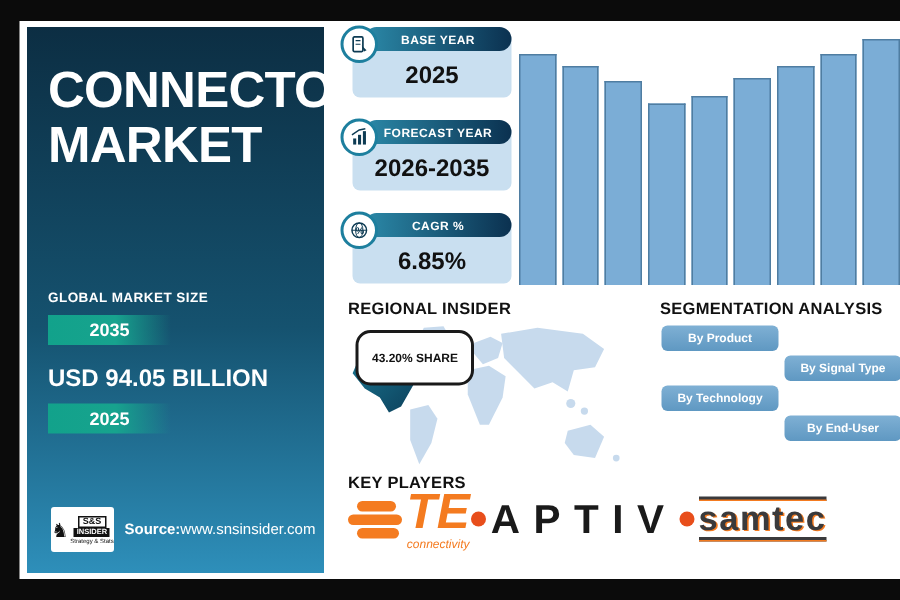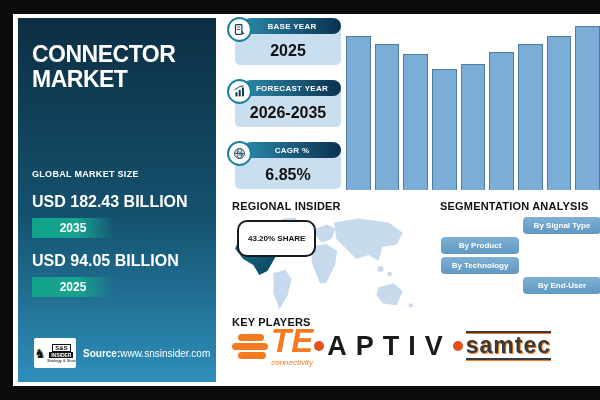--- a/index.html
+++ b/index.html
@@ -16,21 +16,21 @@
   }
 
   
   .sidebar {
     position:absolute; left:5px; top:4px; width:198px; height:364px;
     background:linear-gradient(180deg,#0c2e43 0%, #15526f 55%, #2e8fba 100%);
     color:#fff;
   }
   .sidebar h1 {
     margin:24px 0 0 14px;
-    font-size:23px; line-height:1.1; font-weight:bold; letter-spacing:-0.5px;
+    font-size:34px; line-height:1.1; font-weight:bold; letter-spacing:-0.5px;
   }
   .mkt-label { margin:76px 0 0 14px; font-size:9px; font-weight:bold; letter-spacing:0.3px; }
   .usd { margin:14px 0 0 14px; font-size:16px; font-weight:bold; }
   .year-badge {
     margin:7px 0 0 14px; width:82px; height:20px; line-height:20px;
     text-align:center; font-size:12px; font-weight:bold;
     background:linear-gradient(90deg,#12a28b 0%, #17a38e 55%, rgba(23,163,142,0) 100%);
   }
   .source-row { position:absolute; left:16px; bottom:14px; display:flex; align-items:center; gap:7px; }
   .sns-logo {
@@ -128,21 +128,20 @@
   }
 </style>
 </head>
 <body>
 
 <div class="frame">
 
   <aside class="sidebar">
     <h1><span>CONNECTOR</span><br><span>MARKET</span></h1>
     <div class="mkt-label">GLOBAL MARKET SIZE</div>
-    <div class="usd">USD 182.43 BILLION</div>
     <div class="year-badge">2035</div>
     <div class="usd">USD 94.05 BILLION</div>
     <div class="year-badge">2025</div>
     <div class="source-row">
       <div class="sns-logo">
         <span class="knight">♞</span>
         <span class="sns-txt">
           <span class="sns-l1">S&amp;S</span>
           <span class="sns-l2">INSIDER</span>
           <span class="sns-l3">Strategy &amp; Stats</span>
@@ -227,22 +226,22 @@
         <path d="M150 72 L165 68 L174 76 L168 90 L154 88 L148 80 Z"></path>
         <circle cx="182" cy="90" r="2.2"></circle>
         <path d="M46 58 L58 55 L64 64 L60 80 L52 94 L46 78 Z"></path>
       </g>
       <path d="M8 34 L14 20 L26 12 L48 10 L58 16 L52 24 L58 28 L50 34 L44 32 L48 42 L40 56 L32 60 L26 50 L16 44 Z" fill="url(#nagrad)"></path>
     </svg>
   </div>
 
   <div class="sec-h" style="left:427px; top:186px;">SEGMENTATION ANALYSIS</div>
   <div class="seg-wrap" id="seg-wrap">
+      <button class="seg-btn">By Product</button>
       <button class="seg-btn right">By Signal Type</button>
-      <button class="seg-btn">By Product</button>
       <button class="seg-btn">By Technology</button>
       <button class="seg-btn right">By End-User</button>
     </div>
 
   <div class="sec-h" style="left:219px; top:302px;">KEY PLAYERS</div>
   <div class="players">
     <div class="te-logo">
       <span class="te-bars">
           <i></i>
           <i></i>

